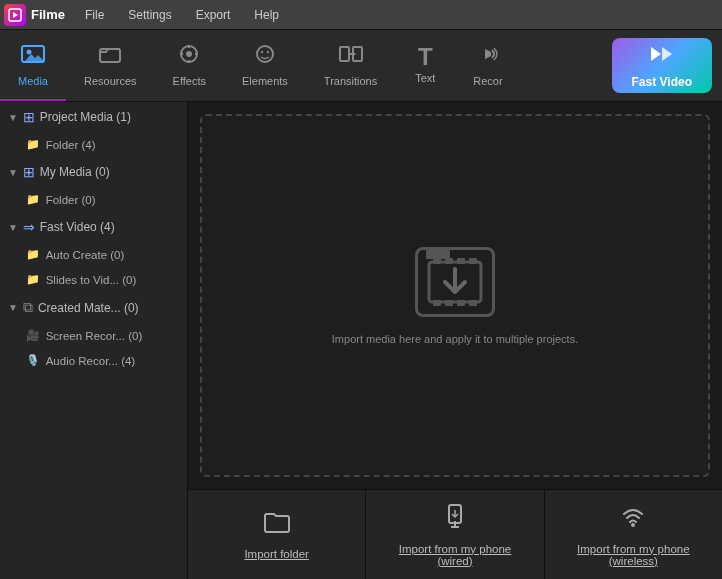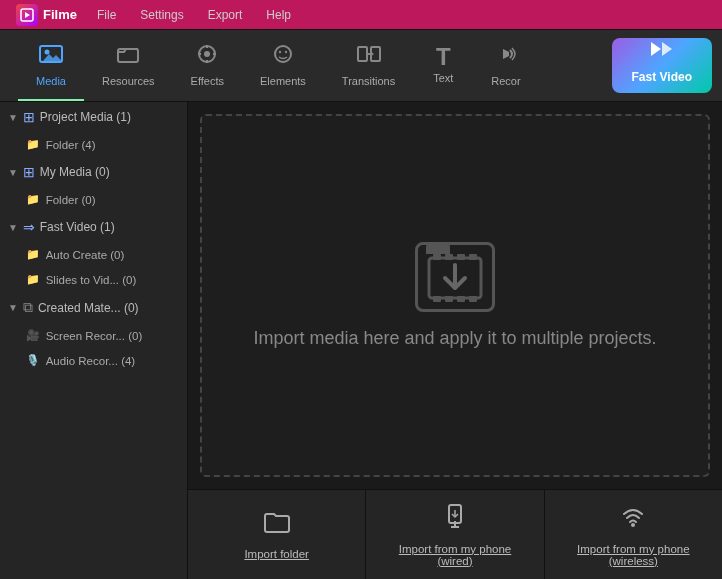--- a/index.html
+++ b/index.html
@@ -1,24 +1,24 @@
 <!DOCTYPE html>
 <html><head>
   <meta charset="utf-8">
   <style>
     * { margin: 0; padding: 0; box-sizing: border-box; }
     body { width: 722px; height: 579px; background: #1e1e1e; font-family: Arial, sans-serif; color: #ccc; overflow: hidden; user-select: none; }
 
     
     .menu-bar {
-      background: #be185d;
+      background: #404040;
       height: 30px;
       display: flex;
       align-items: center;
-      padding: 0 16px;
+      padding: 0 4px;
       gap: 16px;
       border-bottom: 1px solid #111;
     }
     .app-logo {
       display: flex;
       align-items: center;
       gap: 5px;
       color: #fff;
       font-weight: bold;
       font-size: 13px;
@@ -53,35 +53,35 @@
       gap: 4px;
       padding: 0 18px;
       cursor: pointer;
       color: #aaa;
       font-size: 11px;
       border-bottom: 2px solid transparent;
       min-width: 60px;
     }
     .toolbar-btn.active {
       color: #4da6ff;
-      border-bottom: 2px solid #86efac;
-      margin-left: 18px;
+      border-bottom: 2px solid #a21caf;
     }
     .toolbar-icon {
       font-size: 22px;
     }
     .fast-video-btn {
       background: linear-gradient(135deg, #9b5de5, #4da6ff, #00c9a7);
       color: #fff;
       border-radius: 8px;
       margin: 8px 10px 8px auto;
-      padding: 0 20px;
+      padding: 8px 20px;
       display: flex;
       flex-direction: column;
       align-items: center;
+      justify-content: center;
       gap: 4px;
       cursor: pointer;
       font-size: 12px;
       font-weight: bold;
       min-width: 100px;
     }
     .fast-video-icon { font-size: 22px; }
 
     
     .main-layout {
@@ -155,21 +155,21 @@
     }
     .import-icon-wrap::before {
       content: '';
       position: absolute;
       top: -1px; left: 8px;
       width: 24px; height: 10px;
       background: #555;
       border-radius: 3px 3px 0 0;
     }
     .import-text {
-      font-size: 18px;
+      font-size: 11px;
       color: #888;
       text-align: center;
     }
 
     .import-buttons {
       display: flex;
       gap: 0;
       height: 90px;
       border-top: 1px solid #111;
     }
@@ -325,21 +325,21 @@
       <div class="sidebar-item">
         <span class="sidebar-item-icon" style="color:#f0a030;">📁</span>
         <span>Folder (0)</span>
       </div>
     </div>
 
     <div class="sidebar-group">
       <div class="sidebar-group-header">
         <span class="arrow">▼</span>
         <span style="color:#88aaff; font-size:14px;">⇒</span>
-        <span>Fast Video (1)</span>
+        <span>Fast Video (4)</span>
       </div>
       <div class="sidebar-item">
         <span class="sidebar-item-icon" style="color:#f0a030;">📁</span>
         <span>Auto Create (0)</span>
       </div>
       <div class="sidebar-item">
         <span class="sidebar-item-icon" style="color:#f0a030;">📁</span>
         <span>Slides to Vid... (0)</span>
       </div>
     </div>

